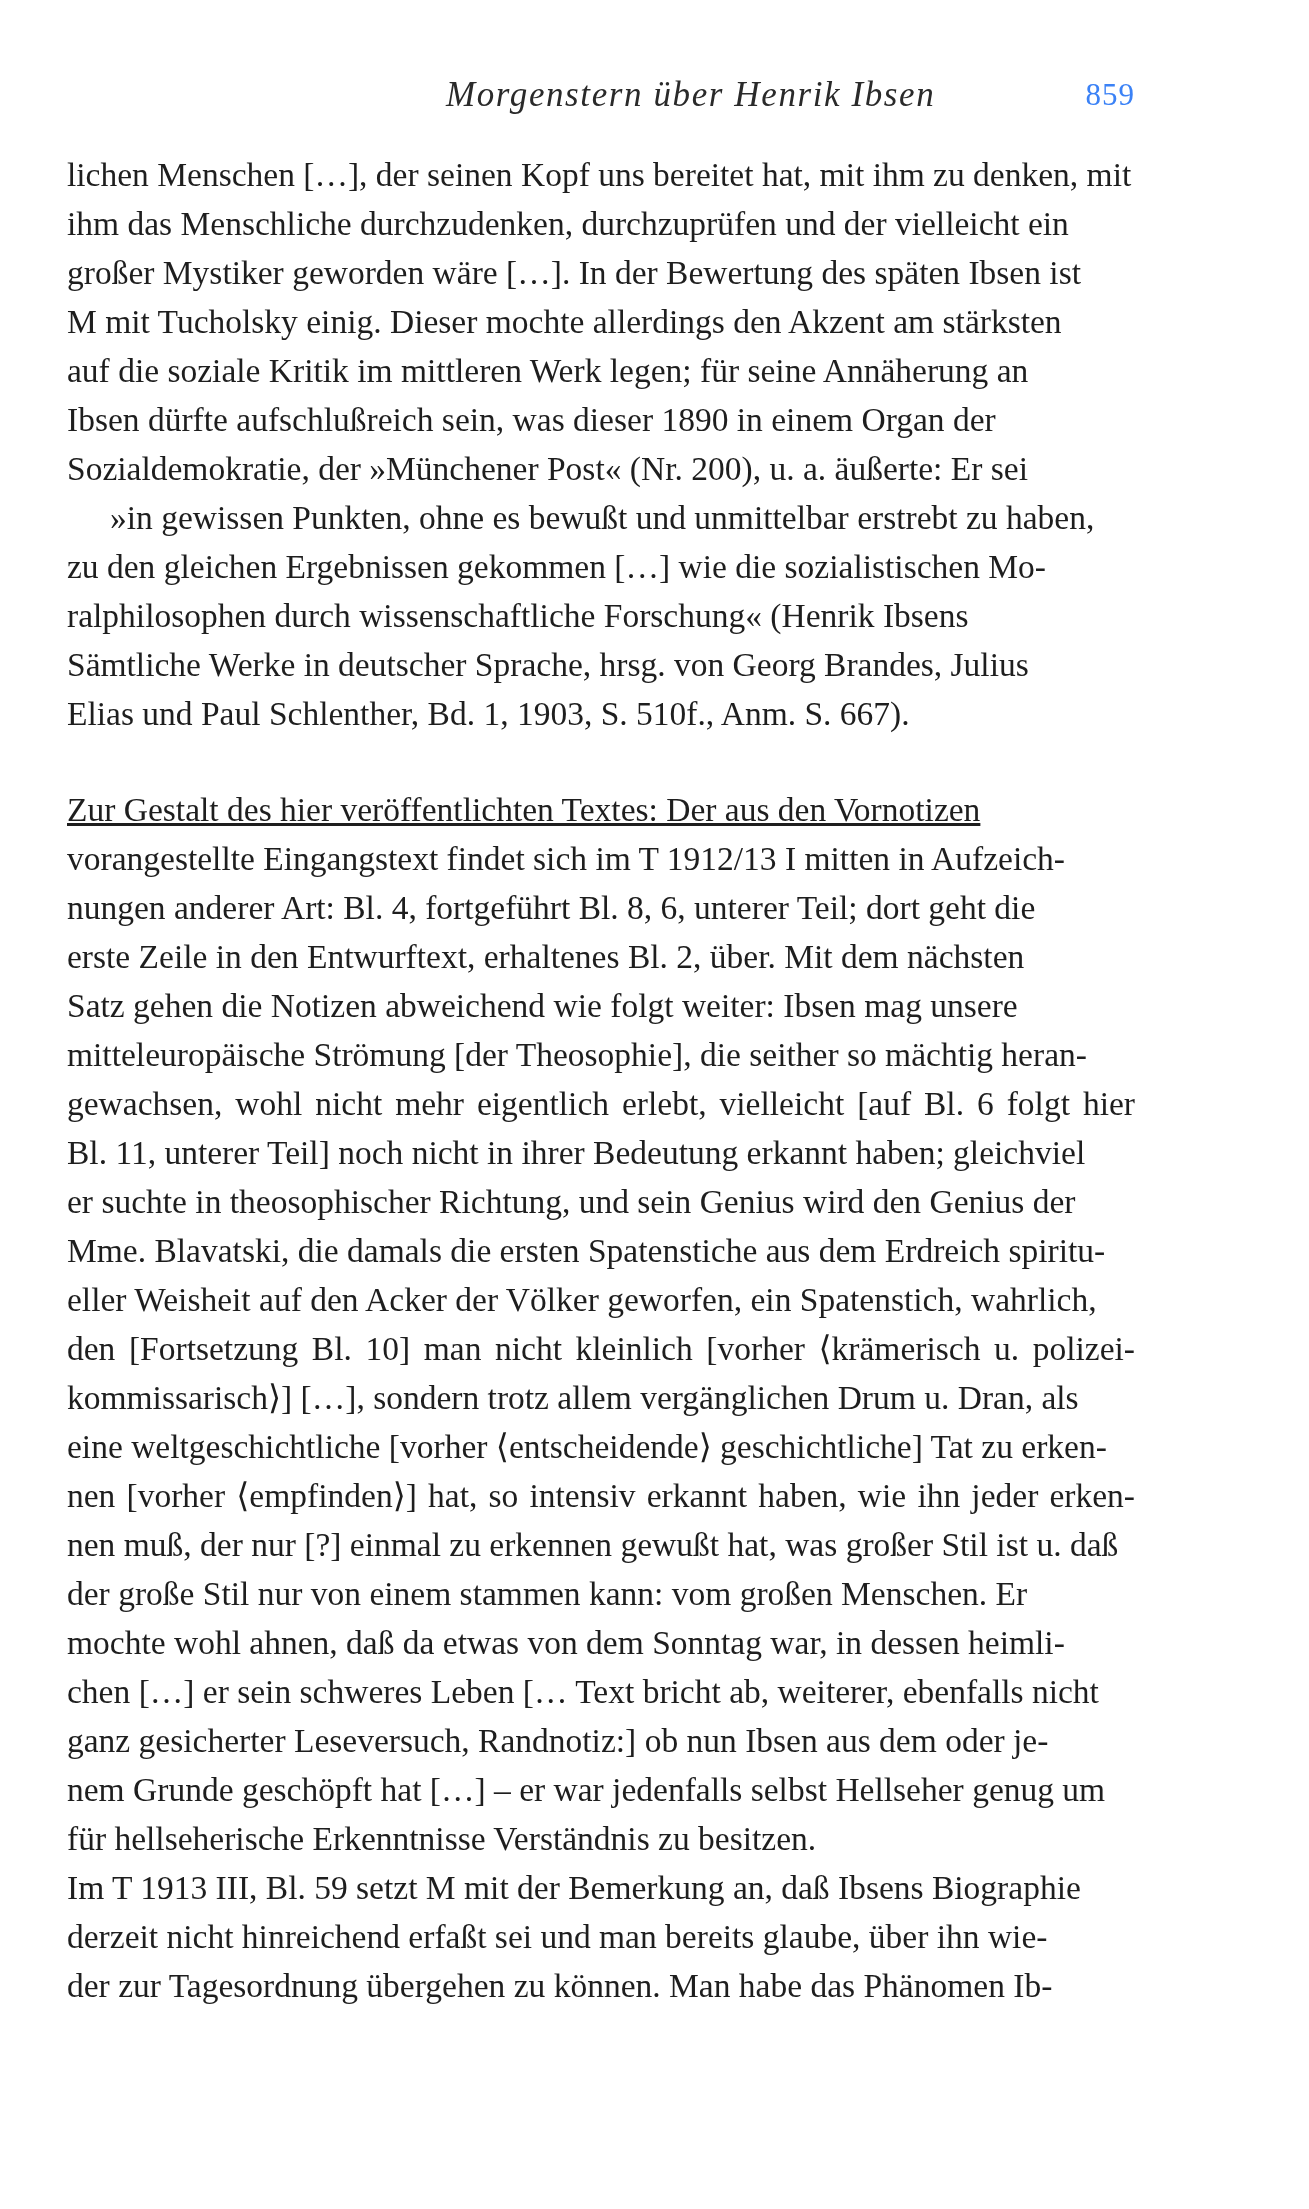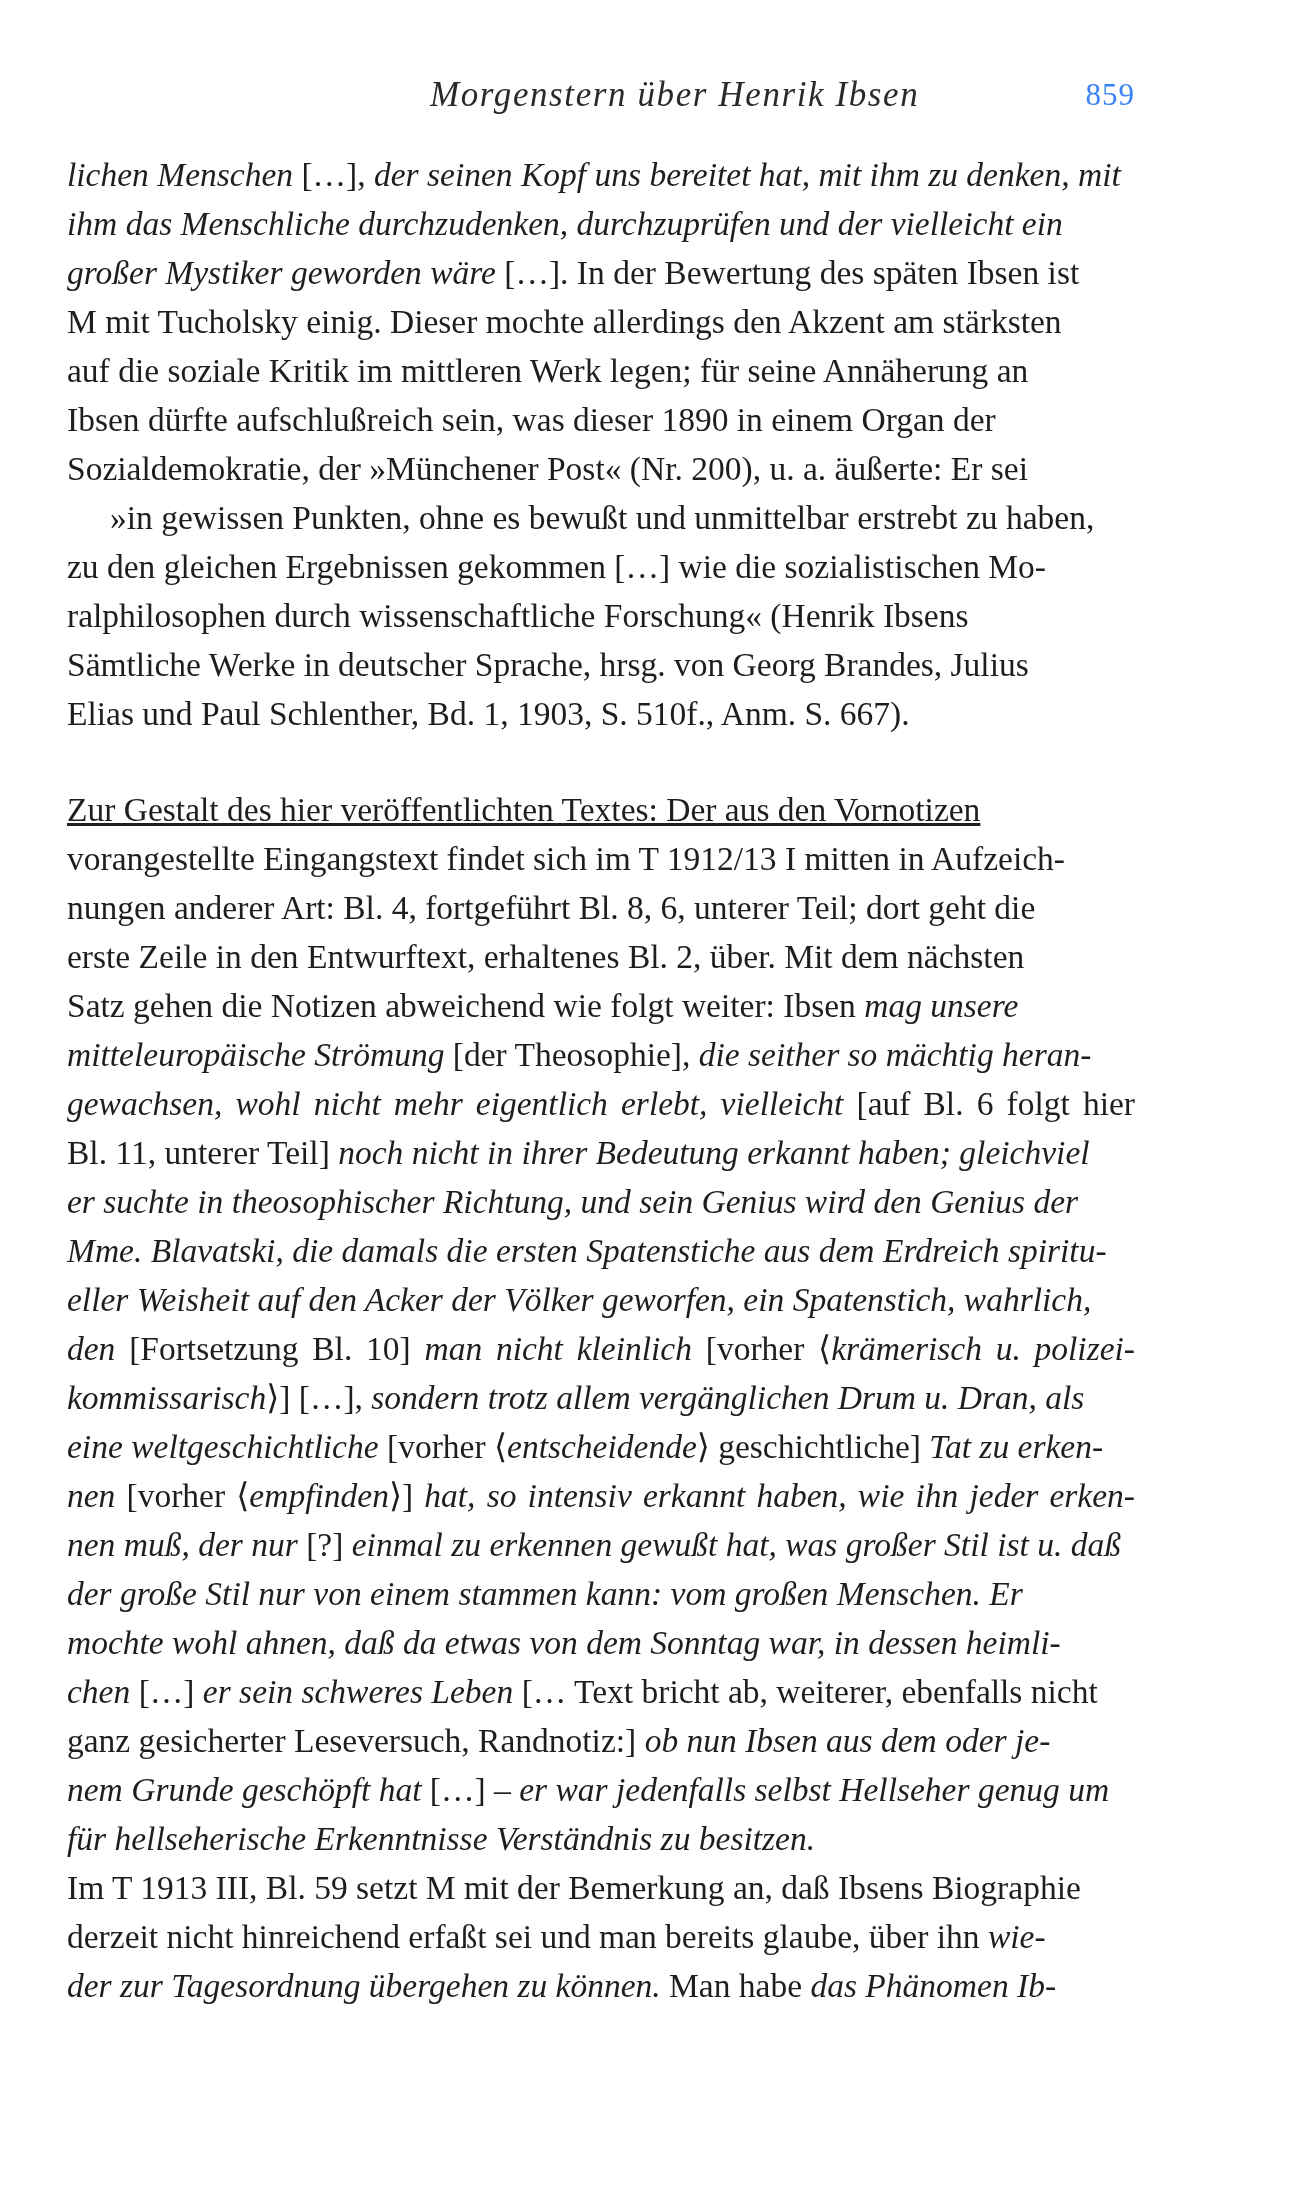--- a/index.html
+++ b/index.html
@@ -5,40 +5,40 @@
   html, body { margin: 0; padding: 0; background: #ffffff; }
   body {
     width: 1309px; height: 2209px; position: relative; overflow: hidden;
     font-family: "Liberation Serif", "DejaVu Serif", serif;
     color: #1e1e1e;
   }
   .running-head {
     position: absolute; top: 70px; left: 430px; width: 705px; height: 50px;
   }
   .running-title {
-    position: absolute; left: 0; top: 0;
+    position: absolute; left: 16px; top: 0;
     font-style: italic; font-size: 35px; letter-spacing: 1.6px;
     line-height: 50px; color: #2a2a2a;
   }
   .page-number {
     position: absolute; right: 0; top: 0;
     font-size: 31px; line-height: 50px; letter-spacing: 1px; color: #3b82f6;
   }
   .text-block {
     position: absolute; left: 67px; top: 150px; width: 1068px;
   }
   .para { margin: 0; }
   .para + .para.gap { margin-top: 47px; }
   .line {
     display: block; height: 49px; line-height: 49px; font-size: 33.5px;
     white-space: nowrap; text-align: justify; text-align-last: justify;
     overflow: visible;
   }
   .line.last { text-align-last: left; }
-  .seg-i { font-style: italic; }
+  .seg-i { }
   .seg-r { font-style: normal; }
 </style>
 </head>
 <body>
 
 <div class="running-head">
   <span class="running-title">Morgenstern über Henrik Ibsen</span>
   <span class="page-number">859</span>
 </div>
 

